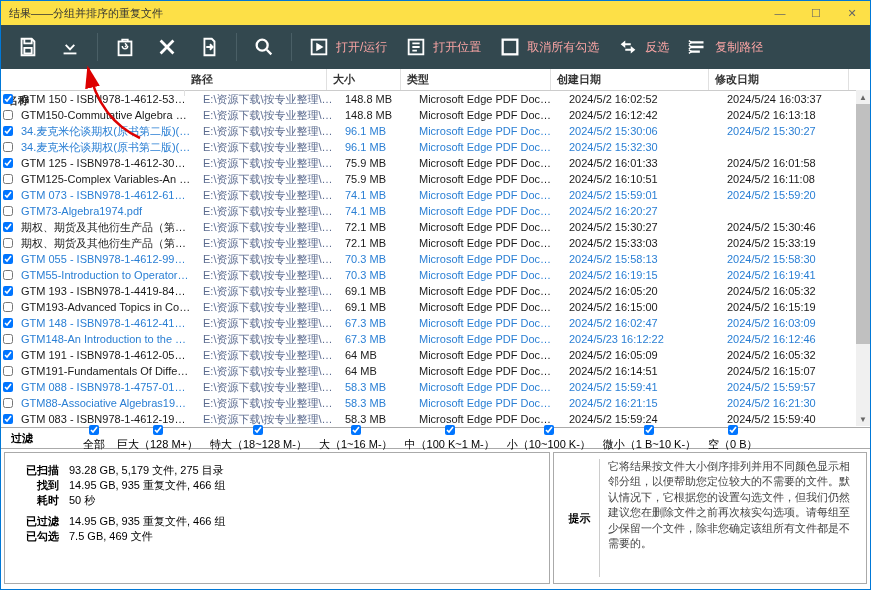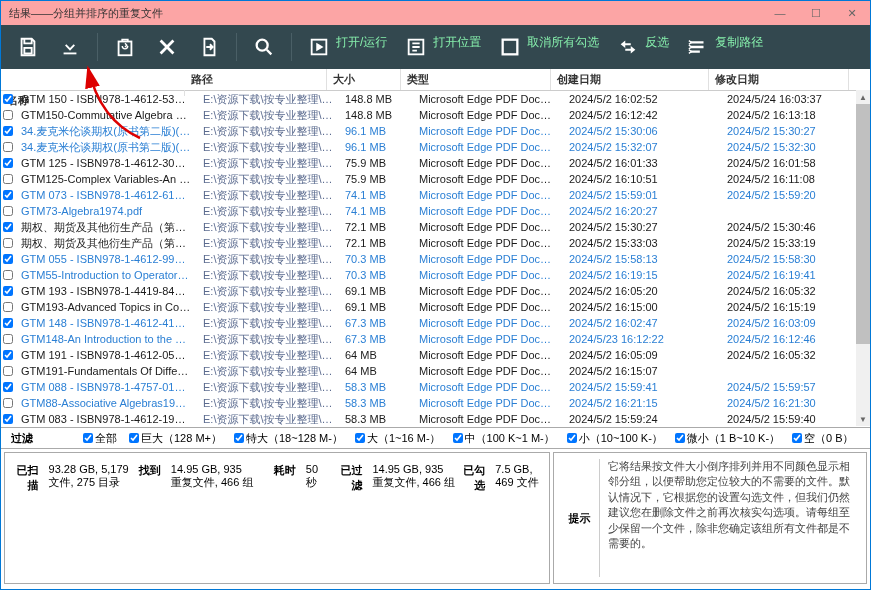--- a/index.html
+++ b/index.html
@@ -1,46 +1,46 @@
 <!DOCTYPE html>
 <html><head>
 <meta charset="utf-8">
 <style>
 * { margin: 0; padding: 0; box-sizing: border-box; font-family: "Microsoft YaHei", Arial, sans-serif; }
 body { width: 871px; height: 590px; background: #fff; overflow: hidden; border: 1px solid #0078d7; }
-.titlebar { height: 24px; background: #fca5a5; display: flex; align-items: center; padding: 0 8px; font-size: 11px; color: #333; position: relative; }
+.titlebar { height: 24px; background: #fde047; display: flex; align-items: center; padding: 0 8px; font-size: 11px; color: #333; position: relative; }
 .titlebar .wincontrols { position: absolute; right: 0; top: 0; display: flex; }
 .titlebar .wincontrols div { width: 36px; height: 24px; display: flex; align-items: center; justify-content: center; color: #666; }
 .toolbar { height: 44px; background: #33484f; display: flex; align-items: center; padding: 0 8px; gap: 4px; }
-.tbtn { display: flex; color: #86efac; font-size: 12px; padding: 4px 6px; cursor: pointer; gap: 4px; }
+.tbtn { display: flex; align-items: center; color: #fca5a5; font-size: 12px; padding: 4px 6px; cursor: pointer; gap: 4px; }
 .tbico { width: 26px; height: 26px; display: flex; align-items: center; justify-content: center; }
 .tbico svg { width: 22px; height: 22px; }
 .divider { width: 1px; height: 28px; background: #4a5f66; margin: 0 4px; }
 .arrow { position: absolute; left: 80px; top: 60px; z-index: 10; }
 .grid-header { height: 22px; background: #fff; border-bottom: 1px solid #ccc; display: flex; font-size: 11px; font-weight: bold; color: #333; }
 .grid-header > div { padding: 3px 6px; border-right: 1px solid #e0e0e0; }
 .col-name { width: 184px; margin-top: 21px; } .col-path { width: 142px; } .col-size { width: 74px; }
 .col-type { width: 150px; } .col-created { width: 158px; } .col-modified { width: 140px; }
 .grid-body { height: 336px; overflow-y: auto; font-size: 11px; }
 .row { display: flex; height: 16px; line-height: 16px; }
 .row > div { padding: 0 6px; overflow: hidden; white-space: nowrap; text-overflow: ellipsis; }
 .row .cb { width: 14px; flex-shrink: 0; display: flex; align-items: center; padding: 0 2px; }
 .row .cb input { width: 10px; height: 10px; }
 .row .nm { width: 182px; } .row .pt { width: 142px; color: #5b6b8f; }
 .row .sz { width: 74px; } .row .tp { width: 150px; } .row .cr { width: 158px; } .row .md { width: 140px; }
 .blue .nm, .blue .sz, .blue .tp, .blue .cr, .blue .md { color: #2a7fd4; }
 .dark .nm, .dark .sz, .dark .tp, .dark .cr, .dark .md { color: #1a1a1a; }
 .filter-bar { height: 22px; border-top: 1px solid #aaa; border-bottom: 1px solid #aaa; display: flex; align-items: center; font-size: 11px; padding: 0 10px; gap: 12px; }
 .filter-label { font-weight: bold; width: 60px; }
-.fopt { display: flex; align-items: center; gap: 2px; }
+.fopt { display: flex; align-items: center; gap: 2px; flex-direction: column; }
 .fopt input { width: 10px; height: 10px; }
 .bottom { display: flex; height: 138px; }
 .stats-panel { width: 546px; border: 1px solid #aaa; margin: 3px; padding: 6px 10px; display: flex; font-size: 11px; }
 .stats-label { writing-mode: horizontal-tb; width: 60px; display: flex; align-items: center; justify-content: center; font-weight: bold; border-right: 1px solid #ccc; margin-right: 12px; }
-.stats-rows { flex: 1; display: flex; flex-direction: row; gap: 6px; padding-top: 4px; }
+.stats-rows { flex: 1; display: flex; flex-direction: column; padding-top: 4px; }
 .stat-row { display: flex; gap: 10px; }
 .stat-row .k { width: 44px; text-align: right; font-weight: bold; }
 .tips-panel { flex: 1; border: 1px solid #aaa; margin: 3px 3px 3px 0; padding: 6px; display: flex; font-size: 11px; }
 .tips-label { width: 40px; display: flex; align-items: center; justify-content: center; font-weight: bold; border-right: 1px solid #ccc; margin-right: 8px; }
 .tips-text { flex: 1; color: #444; line-height: 1.4; font-family: Liberation Serif, serif; }
 .scrollbar-v { position: absolute; right: 1px; top: 90px; width: 14px; height: 336px; background: #f0f0f0; }
 .scrollbar-v .thumb { width: 14px; height: 240px; background: #c0c0c0; position: absolute; top: 14px; }
 .scrollbar-v .arr { width: 14px; height: 14px; background: #f0f0f0; display: flex; align-items: center; justify-content: center; font-size: 8px; color: #666; position: absolute; }
 .scrollbar-v .arr.up { top: 0; } .scrollbar-v .arr.dn { bottom: 0; }
 </style>
@@ -209,21 +209,20 @@
       <div class="md">2024/5/2 15:30:27</div>
     </div>
     <div class="row blue">
       <div class="cb">
         <input type="checkbox" style="">
       </div>
       <div class="nm">34.麦克米伦谈期权(原书第二版)(…</div>
       <div class="pt">E:\资源下载\按专业整理\经…</div>
       <div class="sz">96.1 MB</div>
       <div class="tp">Microsoft Edge PDF Document</div>
-      <div class="cr">2024/5/2 15:32:07</div>
       <div class="md">2024/5/2 15:32:30</div>
     </div>
     <div class="row dark">
       <div class="cb">
         <input type="checkbox" checked="" style="">
       </div>
       <div class="nm">GTM 125 - ISBN978-1-4612-3024-3 - …</div>
       <div class="pt">E:\资源下载\按专业整理\数…</div>
       <div class="sz">75.9 MB</div>
       <div class="tp">Microsoft Edge PDF Document</div>
@@ -362,20 +361,21 @@
       <div class="md">2024/5/2 16:05:32</div>
     </div>
     <div class="row dark">
       <div class="cb">
         <input type="checkbox" style="">
       </div>
       <div class="nm">GTM191-Fundamentals Of Differenti…</div>
       <div class="pt">E:\资源下载\按专业整理\数…</div>
       <div class="sz">64 MB</div>
       <div class="tp">Microsoft Edge PDF Document</div>
+      <div class="cr">2024/5/2 16:14:51</div>
       <div class="md">2024/5/2 16:15:07</div>
     </div>
     <div class="row blue">
       <div class="cb">
         <input type="checkbox" checked="" style="">
       </div>
       <div class="nm">GTM 088 - ISBN978-1-4757-0163-0 - …</div>
       <div class="pt">E:\资源下载\按专业整理\数…</div>
       <div class="sz">58.3 MB</div>
       <div class="tp">Microsoft Edge PDF Document</div>

